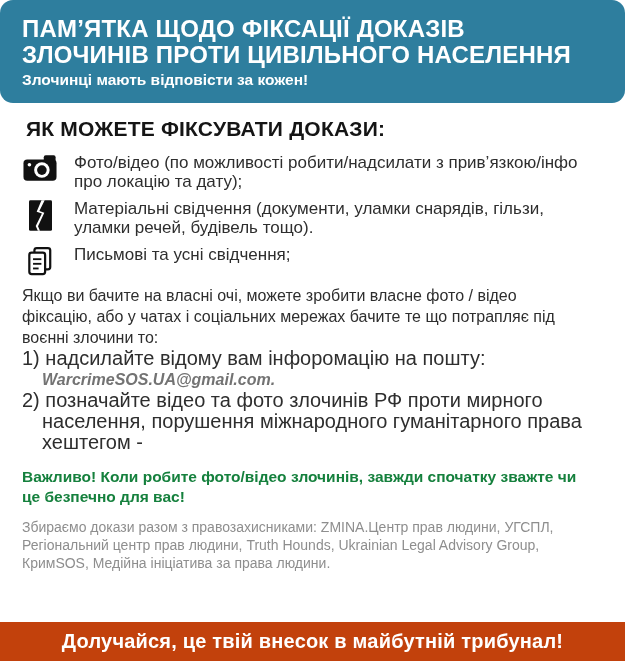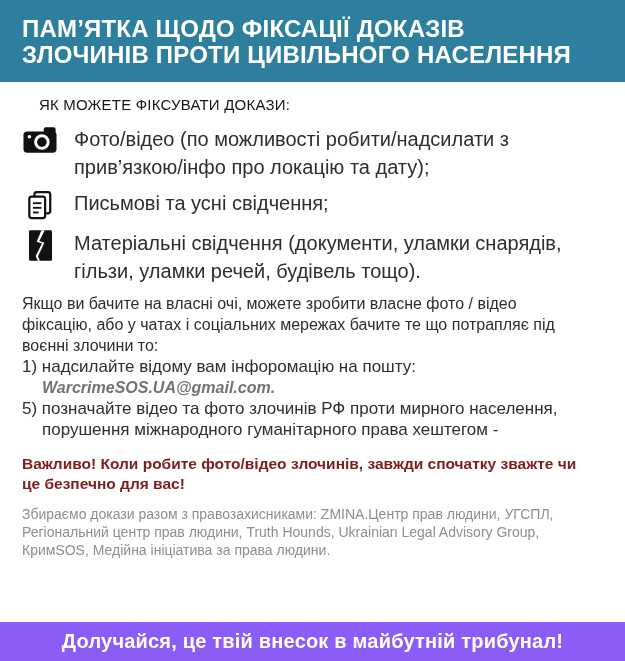--- a/index.html
+++ b/index.html
@@ -1,101 +1,102 @@
 <!DOCTYPE html>
 <html><head>
 <meta charset="utf-8">
 <style>
   * { margin:0; padding:0; box-sizing:border-box; }
   html,body { background:#ffffff; }
   body { font-family:"Liberation Sans", sans-serif; }
   .page { width:625px; height:661px; display:flex; flex-direction:column; background:#ffffff; overflow:hidden; }
 
   
-  .header { background:#2E7E9E; color:#ffffff; padding:16px 28px 14px 22px; flex-shrink:0; }
+  .header { background:#2E7E9E; color:#ffffff; padding:16px 28px 14px 22px; flex-shrink:0;border-radius:13px; }
   .header-title { font-size:24px; font-weight:bold; line-height:26px; letter-spacing:0.2px; }
   .header-intro { margin-top:15px; font-size:15.5px; line-height:18.5px; }
   .header-call { margin-top:3px; font-size:15.5px; font-weight:bold; line-height:18px; }
 
   
   .main { flex:1 1 auto; overflow:hidden; padding:6px 22px 0 22px; color:#2e2e2e; }
-  .section-heading { font-size:15px; font-weight:normal; color:#151515; margin:8px 0 12px 17px; letter-spacing:0.2px; }
+  .section-heading { font-size:21px; font-weight:bold; color:#151515; margin:8px 0 12px 4px; letter-spacing:0.2px; }
 
   .evidence-item { display:flex; align-items:flex-start; gap:16px; margin-bottom:8px; max-width:580px; }
   .evidence-icon { flex:0 0 36px; display:flex; justify-content:center; padding-top:1px; }
-  .evidence-text { font-size:20px; line-height:28px; }
+  .evidence-text { font-size:17px; line-height:19px; }
 
   .body-text { font-size:16px; line-height:21px; max-width:560px; margin-top:0; }
-  .step { font-size:17px; line-height:21px; max-width:560px; padding-left:20px; text-indent:-20px; }
+  .step { font-size:20px; line-height:21px; max-width:560px; padding-left:20px; text-indent:-20px; }
   .step-highlight { padding-left:20px; font-size:16px; line-height:21px; }
   .accent { color:#737373; font-weight:bold; font-style:italic; }
 
-  .warning { color:#7f1d1d; font-weight:bold; font-size:15.5px; line-height:20px; max-width:560px; margin-top:14px; }
+  .warning { color:#15803d; font-weight:bold; font-size:15.5px; line-height:20px; max-width:560px; margin-top:14px; }
   .partners { color:#8e8e8e; font-size:14px; line-height:18px; margin-top:11px; }
 
   
-  .footer { background:#8b5cf6; height:39px; flex-shrink:0; display:flex; align-items:center; justify-content:center; }
+  .footer { background:#c2410c; height:39px; flex-shrink:0; display:flex; align-items:center; justify-content:center; }
   .footer-text { color:#ffffff; font-weight:bold; font-size:20px; letter-spacing:0.2px; }
 </style>
 </head>
 <body>
 
 <div class="page">
 
   <div class="header">
     <div class="header-title">ПАМ’ЯТКА ЩОДО ФІКСАЦІЇ ДОКАЗІВ ЗЛОЧИНІВ ПРОТИ ЦИВІЛЬНОГО НАСЕЛЕННЯ</div>
+    <div class="header-call">Злочинці мають відповісти за кожен!</div>
   </div>
 
   <div class="main">
     <div class="section-heading">ЯК МОЖЕТЕ ФІКСУВАТИ ДОКАЗИ:</div>
 
     <div class="evidence-item">
       <span class="evidence-icon">
         <svg width="34" height="28" viewBox="0 0 36 28" aria-hidden="true">
           <rect x="0.5" y="5" width="35" height="22.5" rx="4" fill="#111"></rect>
           <rect x="22" y="0.5" width="12.5" height="8" rx="2" fill="#111"></rect>
           <circle cx="20" cy="16.2" r="8.2" fill="#fff"></circle>
           <circle cx="20" cy="16.2" r="5.1" fill="#111"></circle>
           <circle cx="6.8" cy="10.6" r="1.9" fill="#fff"></circle>
         </svg>
       </span>
       <span class="evidence-text">Фото/відео (по можливості робити/надсилати з прив’язкою/інфо про локацію та дату);</span>
     </div>
 
     <div class="evidence-item">
       <span class="evidence-icon">
+        <svg width="23" height="31" viewBox="0 0 24 32" aria-hidden="true">
+          <rect x="0" y="0" width="24" height="32" rx="1.5" fill="#111"></rect>
+          <path d="M13 0 L8 12 L13.5 14 L7 27 L9.2 32 L11.4 32 L9.4 27.3 L16 13.2 L10.8 11.2 L16.4 0 Z" fill="#fff"></path>
+        </svg>
+      </span>
+      <span class="evidence-text">Матеріальні свідчення (документи, уламки снарядів, гільзи, уламки речей, будівель тощо).</span>
+    </div>
+
+    <div class="evidence-item">
+      <span class="evidence-icon">
         <svg width="26" height="31" viewBox="0 0 28 32" aria-hidden="true">
           <rect x="8" y="1.5" width="17" height="23" rx="2.5" fill="#fff" stroke="#111" stroke-width="2.4"></rect>
           <rect x="2.5" y="6.5" width="17" height="23" rx="2.5" fill="#fff" stroke="#111" stroke-width="2.4"></rect>
           <line x1="6.5" y1="13.5" x2="15.5" y2="13.5" stroke="#111" stroke-width="2"></line>
           <line x1="6.5" y1="18.5" x2="15.5" y2="18.5" stroke="#111" stroke-width="2"></line>
           <line x1="6.5" y1="23.5" x2="12.5" y2="23.5" stroke="#111" stroke-width="2"></line>
         </svg>
       </span>
       <span class="evidence-text">Письмові та усні свідчення;</span>
     </div>
 
-    <div class="evidence-item">
-      <span class="evidence-icon">
-        <svg width="23" height="31" viewBox="0 0 24 32" aria-hidden="true">
-          <rect x="0" y="0" width="24" height="32" rx="1.5" fill="#111"></rect>
-          <path d="M13 0 L8 12 L13.5 14 L7 27 L9.2 32 L11.4 32 L9.4 27.3 L16 13.2 L10.8 11.2 L16.4 0 Z" fill="#fff"></path>
-        </svg>
-      </span>
-      <span class="evidence-text">Матеріальні свідчення (документи, уламки снарядів, гільзи, уламки речей, будівель тощо).</span>
-    </div>
-
     <div class="body-text">Якщо ви бачите на власні очі, можете зробити власне фото / відео фіксацію, або у чатах і соціальних мережах бачите те що потрапляє під воєнні злочини то:</div>
 
     <div class="step">1) надсилайте відому вам інфоромацію на пошту:</div>
     <div class="step-highlight">
       <span class="accent">WarcrimeSOS.UA@gmail.com.</span>
     </div>
 
-    <div class="step">5) позначайте відео та фото злочинів РФ проти мирного населення, порушення міжнародного гуманітарного права хештегом -</div>
+    <div class="step">2) позначайте відео та фото злочинів РФ проти мирного населення, порушення міжнародного гуманітарного права хештегом -</div>
 
     <div class="warning">Важливо! Коли робите фото/відео злочинів, завжди спочатку зважте чи це безпечно для вас!</div>
 
     <div class="partners">Збираємо докази разом з правозахисниками: ZMINA.Центр прав людини, УГСПЛ, Регіональний центр прав людини, Truth Hounds, Ukrainian Legal Advisory Group, КримSOS, Медійна ініціатива за права людини.</div>
 
   </div>
 
   <div class="footer">
     <div class="footer-text">Долучайся, це твій внесок в майбутній трибунал!</div>
   </div>

